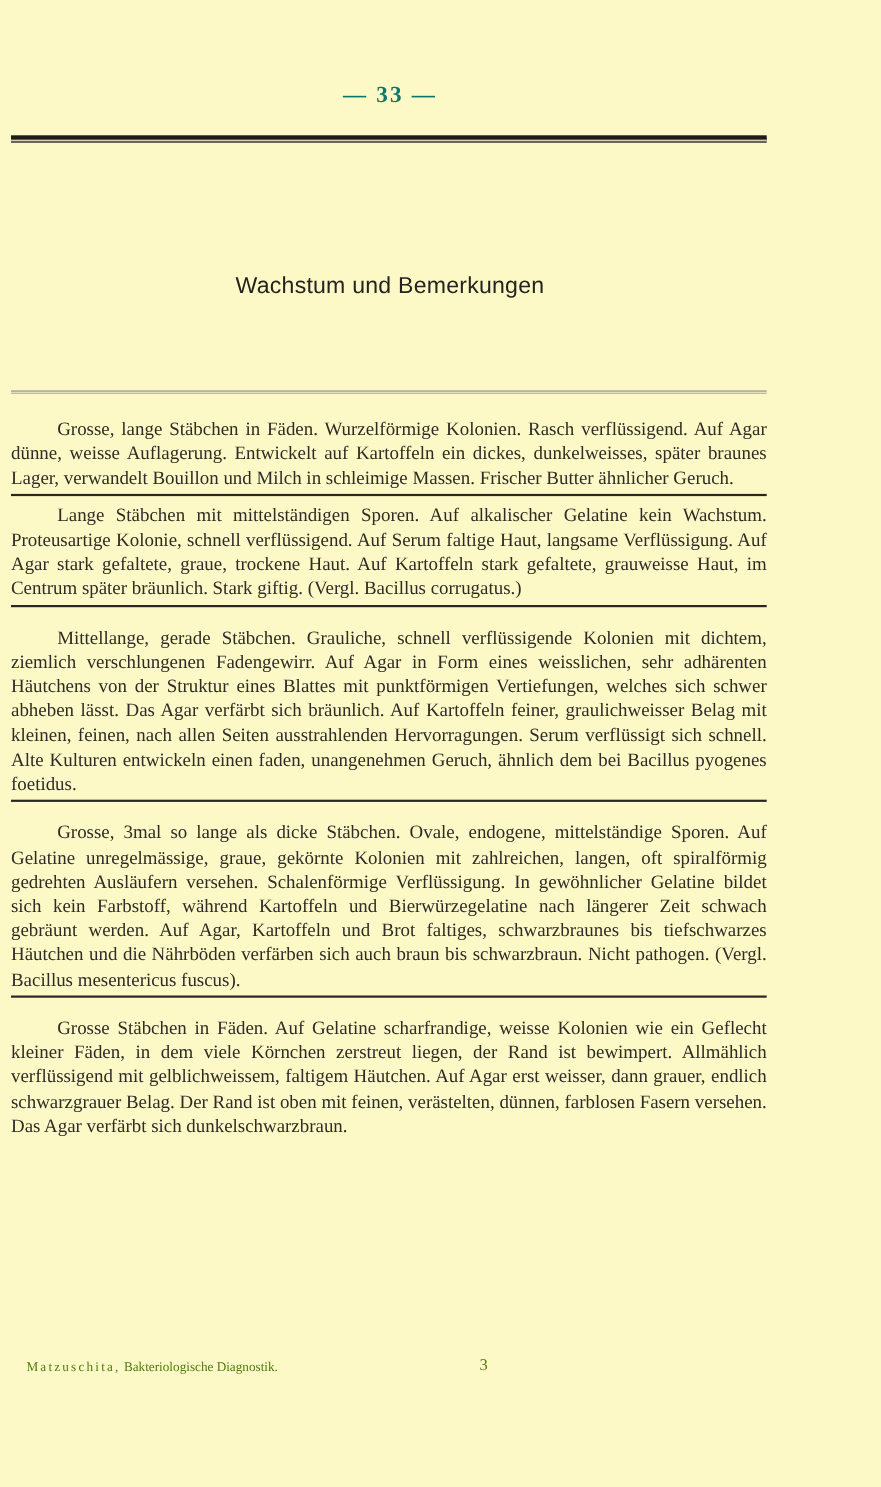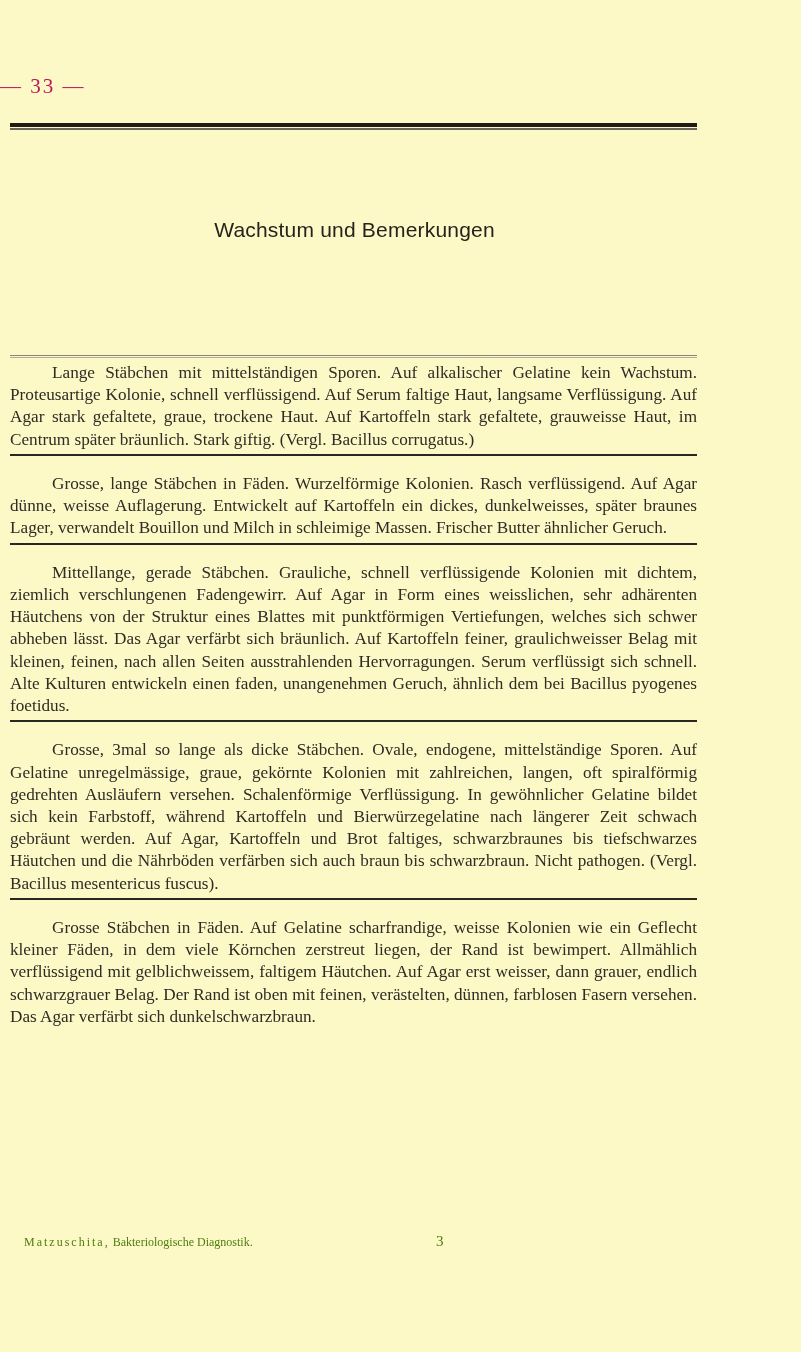--- a/index.html
+++ b/index.html
@@ -13,38 +13,39 @@
       position: relative;
       overflow: hidden;
       color: #2a2622;
       font-family: "Liberation Serif", "DejaVu Serif", serif;
     }
     .page-number {
       position: absolute;
       top: 74px;
       left: 0;
       width: 709px;
-      text-align: left;
+      text-align: center;
       font-size: 21px;
       letter-spacing: 2px;
-      color: #be185d;
+      color: #0f766e;
+      font-weight: bold;
     }
     .top-rule {
       position: absolute;
       left: 10px;
       top: 123px;
       width: 687px;
       height: 4px;
       background: #1f1c18;
       border-bottom: 1px solid #fdf9c6;
       box-shadow: 0 2px 0 0 #6a655a;
     }
     .heading {
       position: absolute;
-      top: 218px;
+      top: 248px;
       left: 0;
       width: 709px;
       text-align: center;
       font-family: "Liberation Sans", "DejaVu Sans", sans-serif;
       font-size: 21px;
       color: #26221e;
       letter-spacing: 0.2px;
     }
     .thin-rule {
       position: absolute;
@@ -99,22 +100,22 @@
 
 <div class="page-number">— 33 —</div>
 
 <div class="top-rule"></div>
 
 <div class="heading">Wachstum und Bemerkungen</div>
 
 <div class="thin-rule"></div>
 
 <div class="entries">
+  <p class="entry">Grosse, lange Stäbchen in Fäden. Wurzelförmige Kolonien. Rasch verflüssigend. Auf Agar dünne, weisse Auflagerung. Entwickelt auf Kartoffeln ein dickes, dunkelweisses, später braunes Lager, verwandelt Bouillon und Milch in schleimige Massen. Frischer Butter ähnlicher Geruch.</p>
   <p class="entry" style="margin-top:0;">Lange Stäbchen mit mittelständigen Sporen. Auf alkalischer Gelatine kein Wachstum. Proteusartige Kolonie, schnell verflüssigend. Auf Serum faltige Haut, langsame Verflüssigung. Auf Agar stark gefaltete, graue, trockene Haut. Auf Kartoffeln stark gefaltete, grauweisse Haut, im Centrum später bräunlich. Stark giftig. (Vergl. Bacillus corrugatus.)</p>
-  <p class="entry">Grosse, lange Stäbchen in Fäden. Wurzelförmige Kolonien. Rasch verflüssigend. Auf Agar dünne, weisse Auflagerung. Entwickelt auf Kartoffeln ein dickes, dunkelweisses, später braunes Lager, verwandelt Bouillon und Milch in schleimige Massen. Frischer Butter ähnlicher Geruch.</p>
   <p class="entry">Mittellange, gerade Stäbchen. Grauliche, schnell verflüssigende Kolonien mit dichtem, ziemlich verschlungenen Fadengewirr. Auf Agar in Form eines weisslichen, sehr adhärenten Häutchens von der Struktur eines Blattes mit punktförmigen Vertiefungen, welches sich schwer abheben lässt. Das Agar verfärbt sich bräunlich. Auf Kartoffeln feiner, graulichweisser Belag mit kleinen, feinen, nach allen Seiten ausstrahlenden Hervorragungen. Serum verflüssigt sich schnell. Alte Kulturen entwickeln einen faden, unangenehmen Geruch, ähnlich dem bei Bacillus pyogenes foetidus.</p>
   <p class="entry">Grosse, 3mal so lange als dicke Stäbchen. Ovale, endogene, mittelständige Sporen. Auf Gelatine unregelmässige, graue, gekörnte Kolonien mit zahlreichen, langen, oft spiralförmig gedrehten Ausläufern versehen. Schalenförmige Verflüssigung. In gewöhnlicher Gelatine bildet sich kein Farbstoff, während Kartoffeln und Bierwürzegelatine nach längerer Zeit schwach gebräunt werden. Auf Agar, Kartoffeln und Brot faltiges, schwarzbraunes bis tiefschwarzes Häutchen und die Nährböden verfärben sich auch braun bis schwarzbraun. Nicht pathogen. (Vergl. Bacillus mesentericus fuscus).</p>
   <p class="entry">Grosse Stäbchen in Fäden. Auf Gelatine scharfrandige, weisse Kolonien wie ein Geflecht kleiner Fäden, in dem viele Körnchen zerstreut liegen, der Rand ist bewimpert. Allmählich verflüssigend mit gelblichweissem, faltigem Häutchen. Auf Agar erst weisser, dann grauer, endlich schwarzgrauer Belag. Der Rand ist oben mit feinen, verästelten, dünnen, farblosen Fasern versehen. Das Agar verfärbt sich dunkelschwarzbraun.</p>
 </div>
 
 <div class="footer">
   <span class="footer-author">Matzuschita,</span>
   <span>Bakteriologische Diagnostik.</span>
   <span class="footer-sig">3</span>
 </div>

